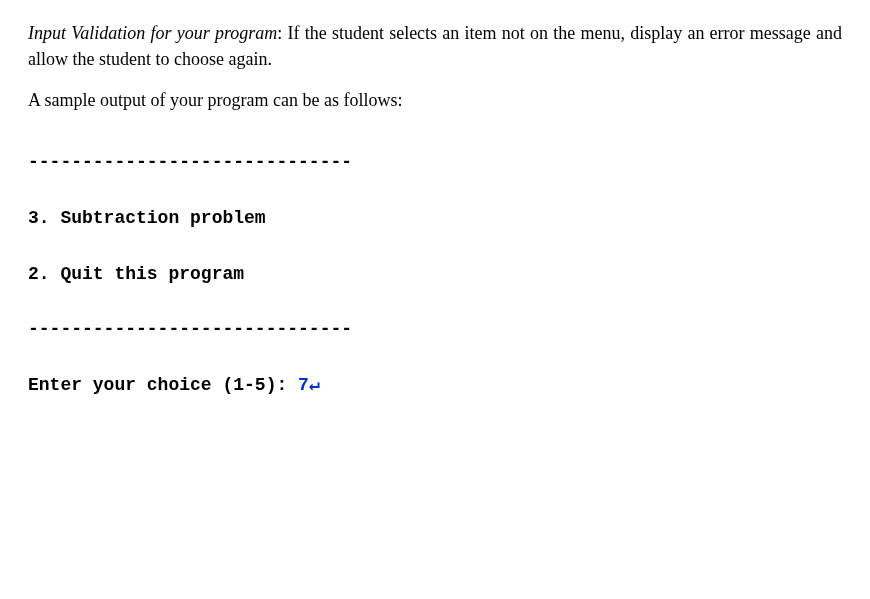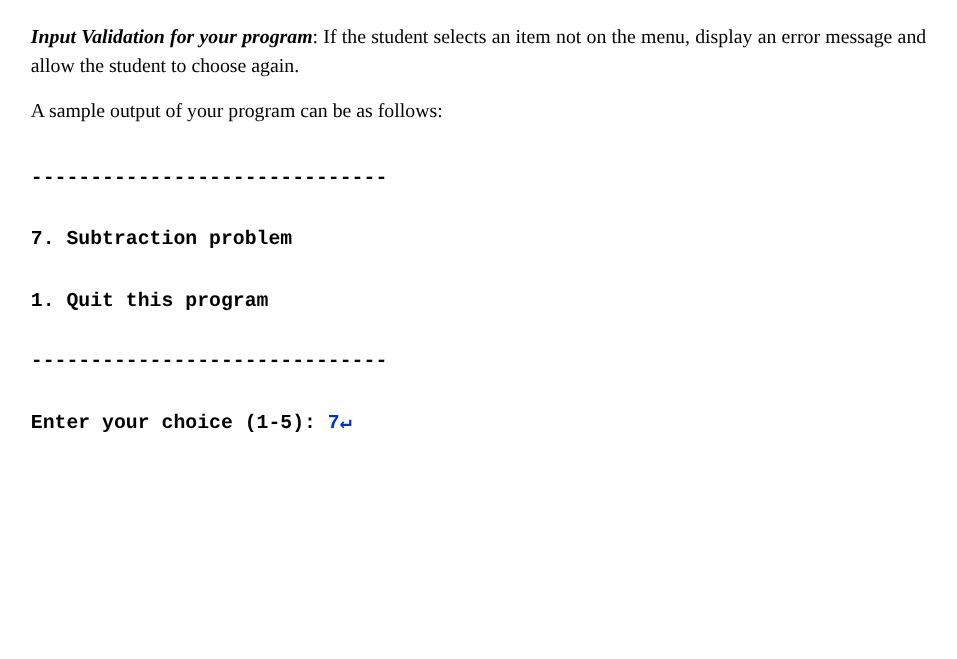--- a/index.html
+++ b/index.html
@@ -11,21 +11,21 @@
       padding: 20px 28px;
       width: 870px;
       box-sizing: border-box;
     }
     .intro {
       margin-bottom: 18px;
       line-height: 1.45;
       text-align: justify;
     }
     .intro .lead {
-      font-weight: bold;
+      font-weight: normal;
       font-style: italic;
     }
     .sample-label {
       margin-bottom: 10px;
     }
     .console {
       font-family: 'Courier New', Courier, monospace;
       font-weight: bold;
       font-size: 18px;
       line-height: 1.55;
@@ -46,22 +46,22 @@
 <body>
 
 <div class="intro">
   <span class="lead">Input Validation for your program</span><span>: If the student selects an item not on the menu, display an error message and allow the student to choose again.</span>
 </div>
 
 <div class="sample-label">A sample output of your program can be as follows:</div>
 
 <div class="console">
 <div>------------------------------</div>
-<div>7. Subtraction problem</div>
-<div>1. Quit this program</div>
+<div>3. Subtraction problem</div>
+<div>2. Quit this program</div>
 <div>------------------------------</div>
 <div><span>Enter your choice (1-5): </span><span class="blue">7</span><span class="enter-sym">↵</span></div>
 
 
 
 
 
 </div>
 
 </body></html>

